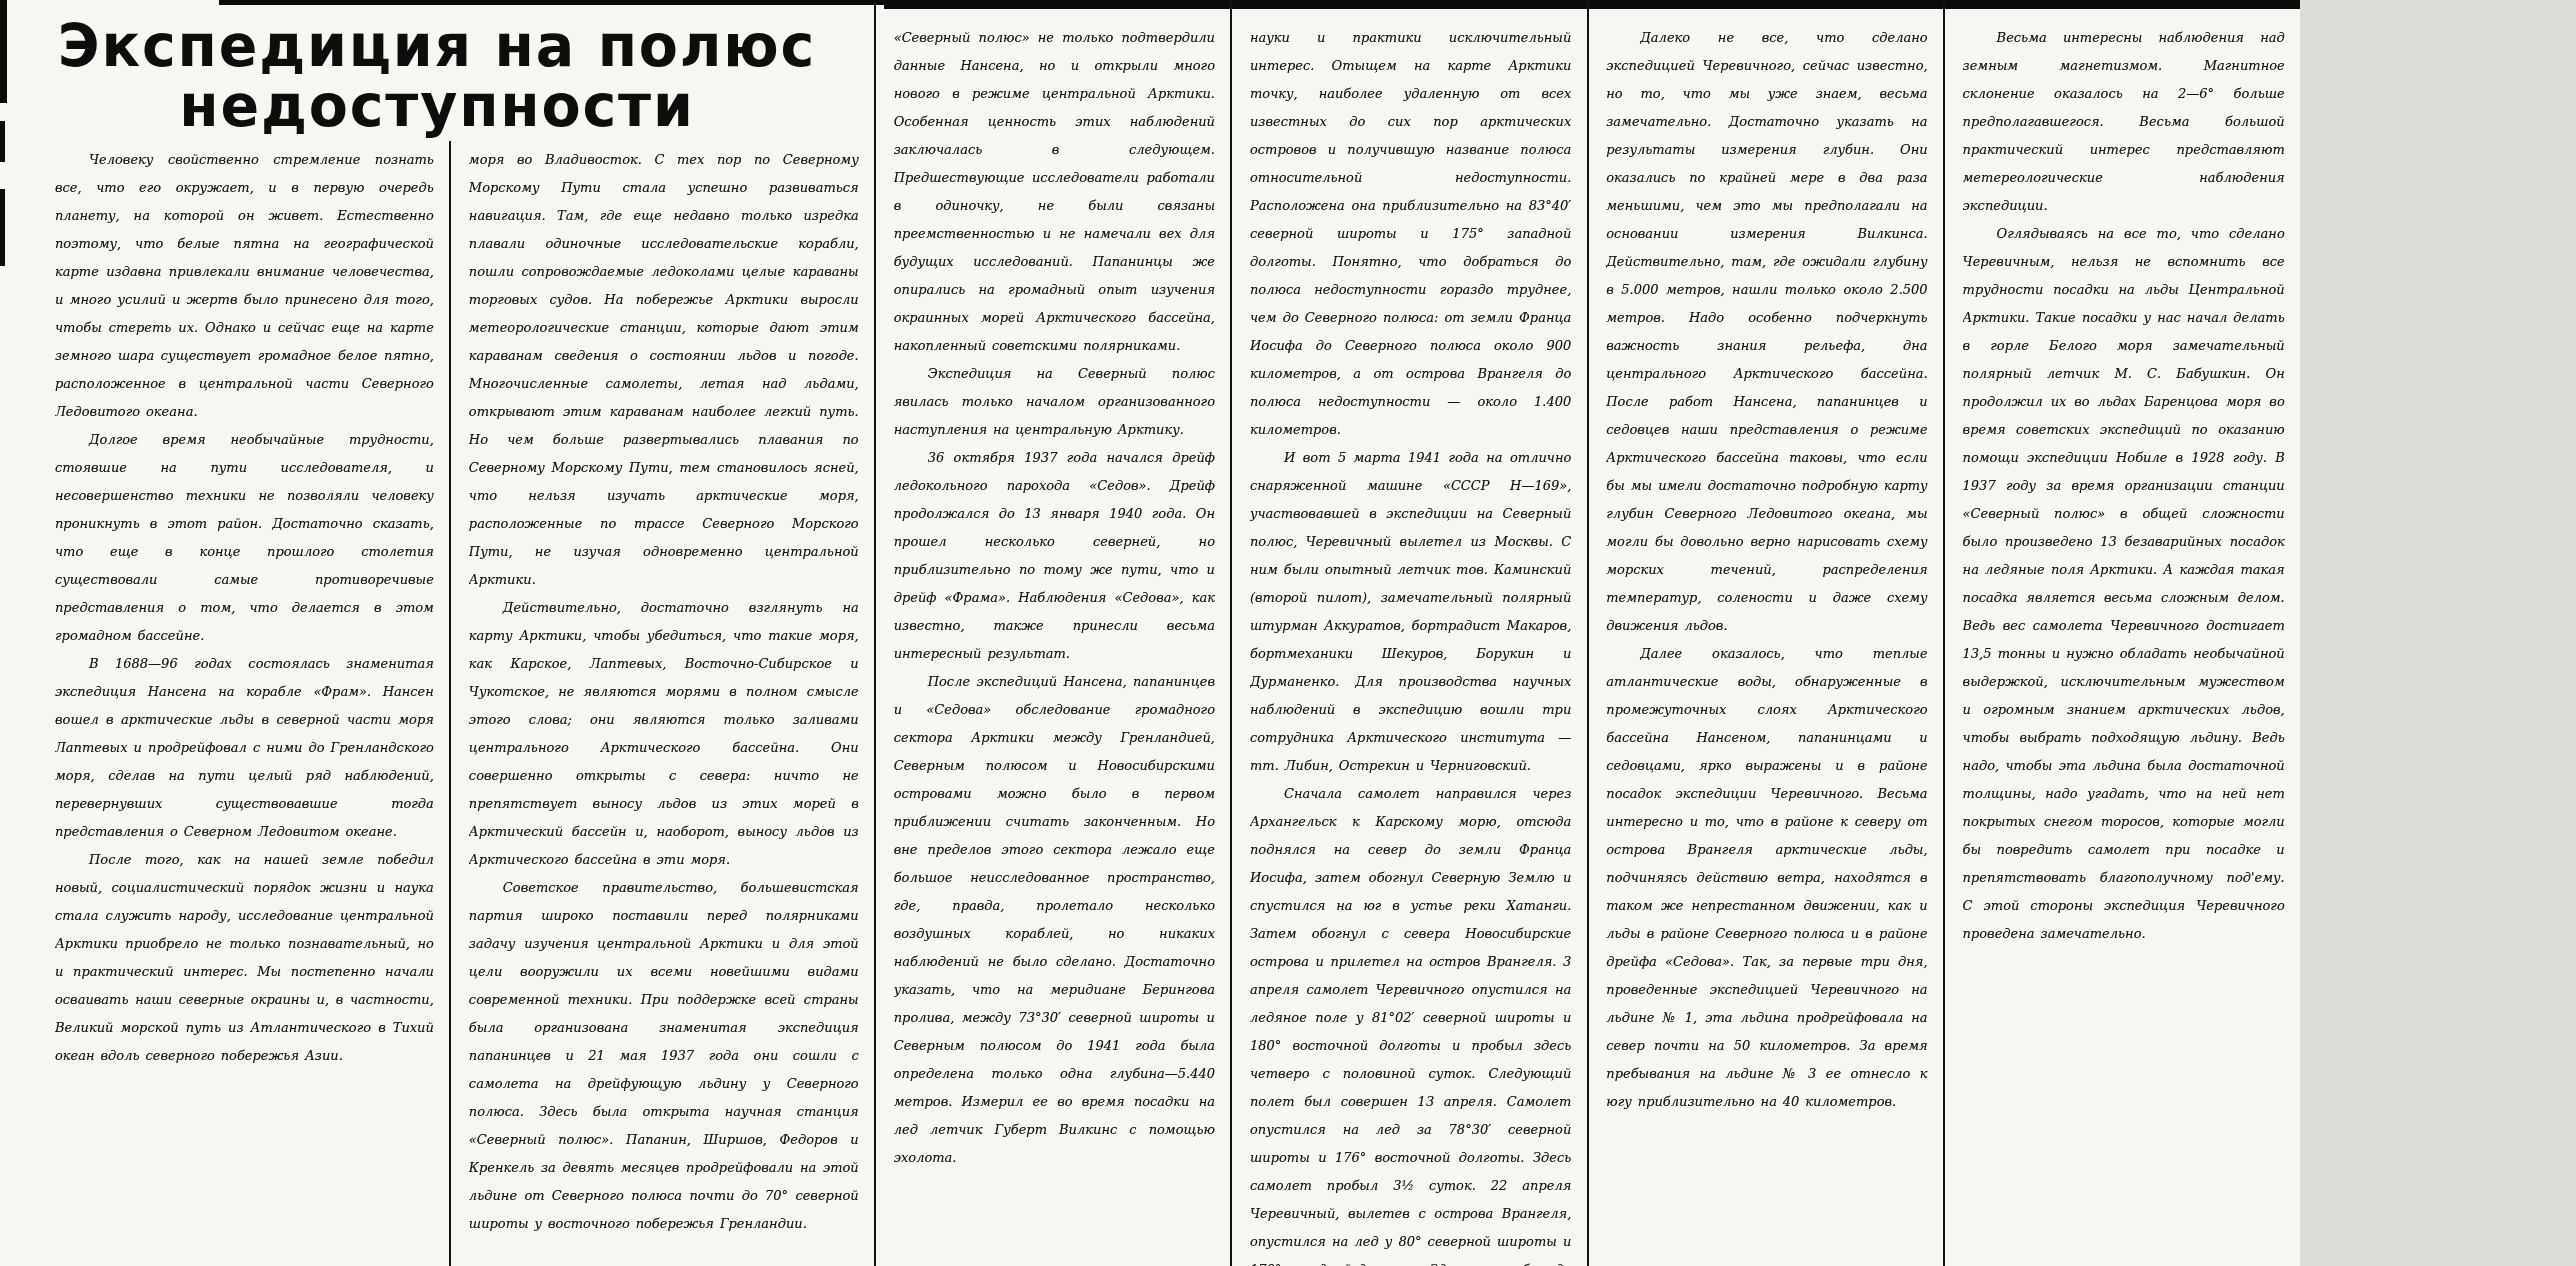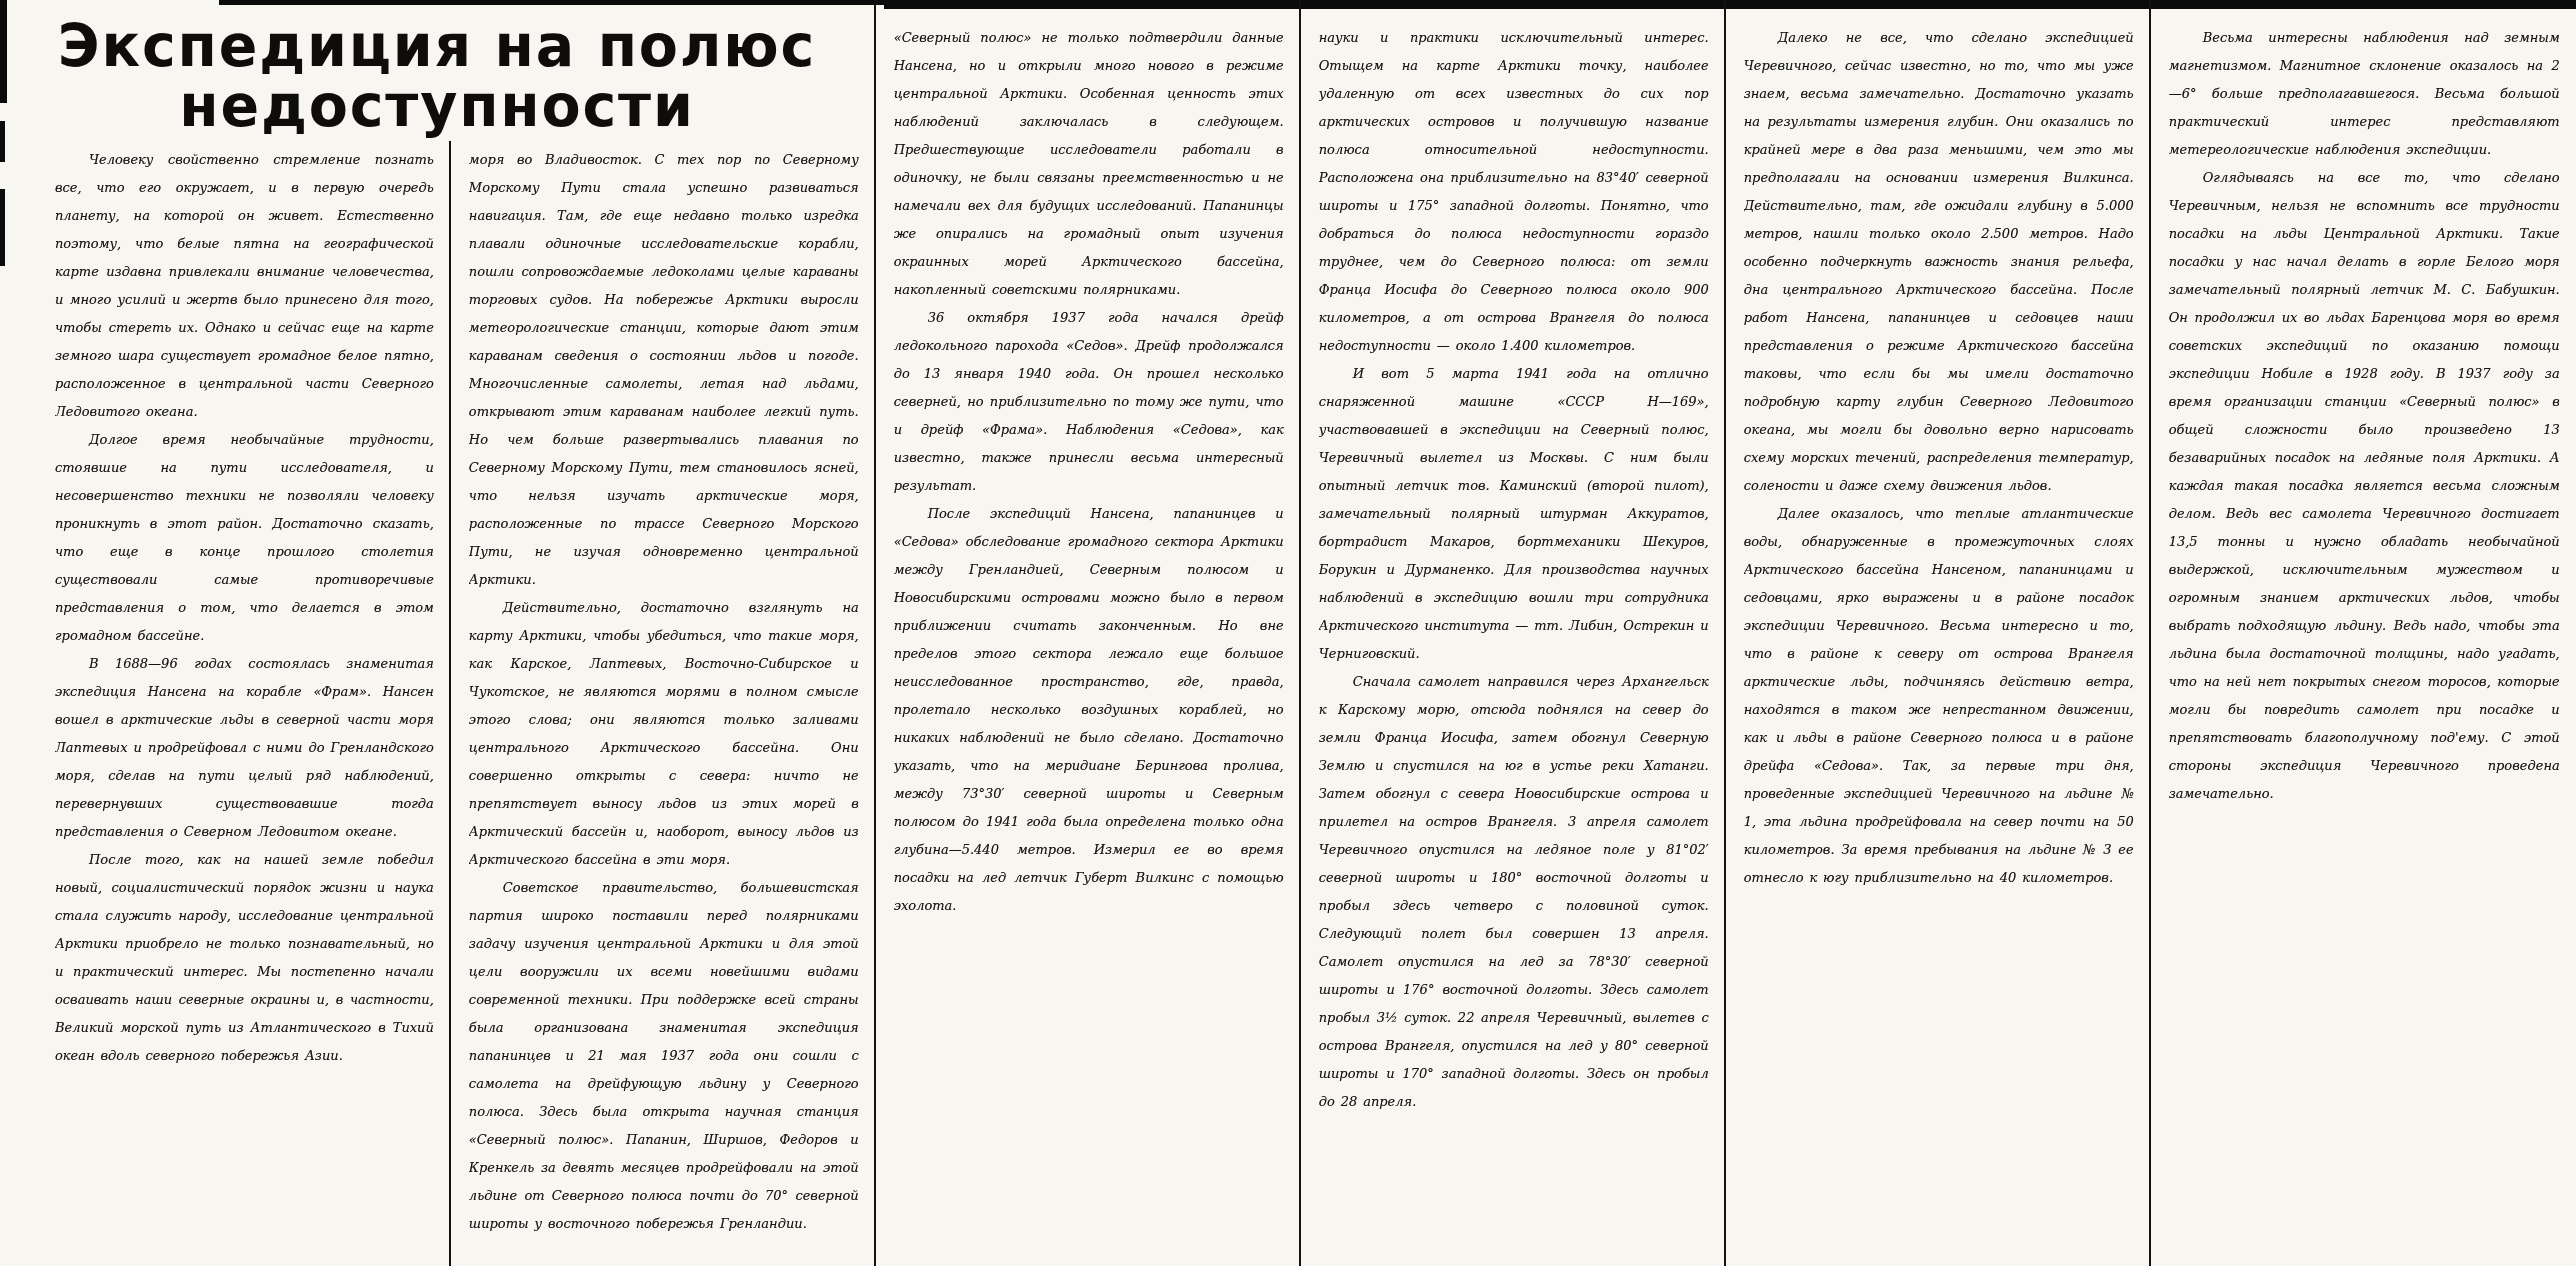--- a/index.html
+++ b/index.html
@@ -1,18 +1,18 @@
 <!DOCTYPE html>
 <html lang="ru" style="font-size:9.4px"><head>
 <meta charset="utf-8">
 <style>
   html,body{margin:0;padding:0;background:#dedcd6;}
   .page{
     position:relative;
-    width:2576px;height:1266px;
+    width:2300px;height:1266px;
     background:#f7f6f1;
     color:#161514;
     overflow:hidden;
     font-family:"DejaVu Serif","Liberation Serif",serif;
   }
   
   .edge-strip{position:absolute;background:#0b0b0b;}
   .top-bar{position:absolute;background:#0b0b0b;}
   
   .content{position:absolute;left:0;top:0;right:0;bottom:0;display:flex;}
@@ -80,20 +80,21 @@
               <p class="para">Действительно, достаточно взглянуть на карту Арктики, чтобы убедиться, что такие моря, как Карское, Лаптевых, Восточно-Сибирское и Чукотское, не являются морями в полном смысле этого слова; они являются только заливами центрального Арктического бассейна. Они совершенно открыты с севера: ничто не препятствует выносу льдов из этих морей в Арктический бассейн и, наоборот, выносу льдов из Арктического бассейна в эти моря.</p>
               <p class="para">Советское правительство, большевистская партия широко поставили перед полярниками задачу изучения центральной Арктики и для этой цели вооружили их всеми новейшими видами современной техники. При поддержке всей страны была организована знаменитая экспедиция папанинцев и 21 мая 1937 года они сошли с самолета на дрейфующую льдину у Северного полюса. Здесь была открыта научная станция «Северный полюс». Папанин, Ширшов, Федоров и Кренкель за девять месяцев продрейфовали на этой льдине от Северного полюса почти до 70° северной широты у восточного побережья Гренландии.</p>
             </div>
         </div>
       </div>
     </div>
 
     <div class="col col-right">
       <div class="col-inner">
           <p class="para no-indent">«Северный полюс» не только подтвердили данные Нансена, но и открыли много нового в режиме центральной Арктики. Особенная ценность этих наблюдений заключалась в следующем. Предшествующие исследователи работали в одиночку, не были связаны преемственностью и не намечали вех для будущих исследований. Папанинцы же опирались на громадный опыт изучения окраинных морей Арктического бассейна, накопленный советскими полярниками.</p>
+          <p class="para">Экспедиция на Северный полюс явилась только началом организованного наступления на центральную Арктику.</p>
           <p class="para">36 октября 1937 года начался дрейф ледокольного парохода «Седов». Дрейф продолжался до 13 января 1940 года. Он прошел несколько северней, но приблизительно по тому же пути, что и дрейф «Фрама». Наблюдения «Седова», как известно, также принесли весьма интересный результат.</p>
           <p class="para">После экспедиций Нансена, папанинцев и «Седова» обследование громадного сектора Арктики между Гренландией, Северным полюсом и Новосибирскими островами можно было в первом приближении считать законченным. Но вне пределов этого сектора лежало еще большое неисследованное пространство, где, правда, пролетало несколько воздушных кораблей, но никаких наблюдений не было сделано. Достаточно указать, что на меридиане Берингова пролива, между 73°30′ северной широты и Северным полюсом до 1941 года была определена только одна глубина—5.440 метров. Измерил ее во время посадки на лед летчик Губерт Вилкинс с помощью эхолота.</p>
         </div>
     </div>
 
     <div class="col col-right">
       <div class="col-inner">
           <p class="para no-indent">науки и практики исключительный интерес. Отыщем на карте Арктики точку, наиболее удаленную от всех известных до сих пор арктических островов и получившую название полюса относительной недоступности. Расположена она приблизительно на 83°40′ северной широты и 175° западной долготы. Понятно, что добраться до полюса недоступности гораздо труднее, чем до Северного полюса: от земли Франца Иосифа до Северного полюса около 900 километров, а от острова Врангеля до полюса недоступности — около 1.400 километров.</p>
           <p class="para">И вот 5 марта 1941 года на отлично снаряженной машине «СССР Н—169», участвовавшей в экспедиции на Северный полюс, Черевичный вылетел из Москвы. С ним были опытный летчик тов. Каминский (второй пилот), замечательный полярный штурман Аккуратов, бортрадист Макаров, бортмеханики Шекуров, Борукин и Дурманенко. Для производства научных наблюдений в экспедицию вошли три сотрудника Арктического института — тт. Либин, Острекин и Черниговский.</p>
           <p class="para">Сначала самолет направился через Архангельск к Карскому морю, отсюда поднялся на север до земли Франца Иосифа, затем обогнул Северную Землю и спустился на юг в устье реки Хатанги. Затем обогнул с севера Новосибирские острова и прилетел на остров Врангеля. 3 апреля самолет Черевичного опустился на ледяное поле у 81°02′ северной широты и 180° восточной долготы и пробыл здесь четверо с половиной суток. Следующий полет был совершен 13 апреля. Самолет опустился на лед за 78°30′ северной широты и 176° восточной долготы. Здесь самолет пробыл 3½ суток. 22 апреля Черевичный, вылетев с острова Врангеля, опустился на лед у 80° северной широты и 170° западной долготы. Здесь он пробыл до 28 апреля.</p>

